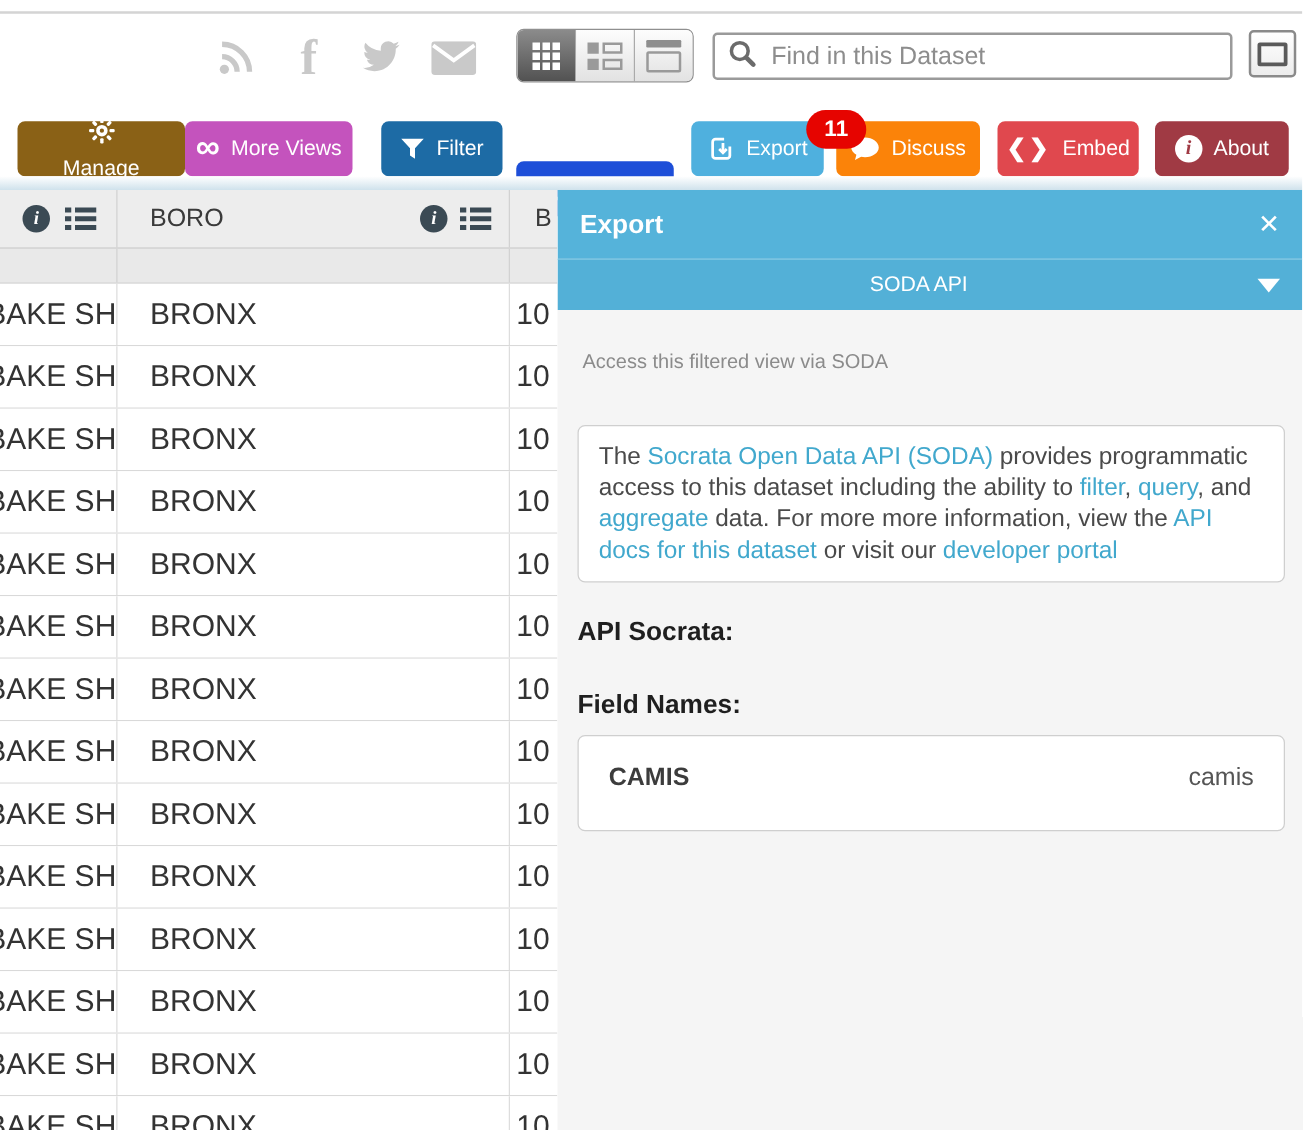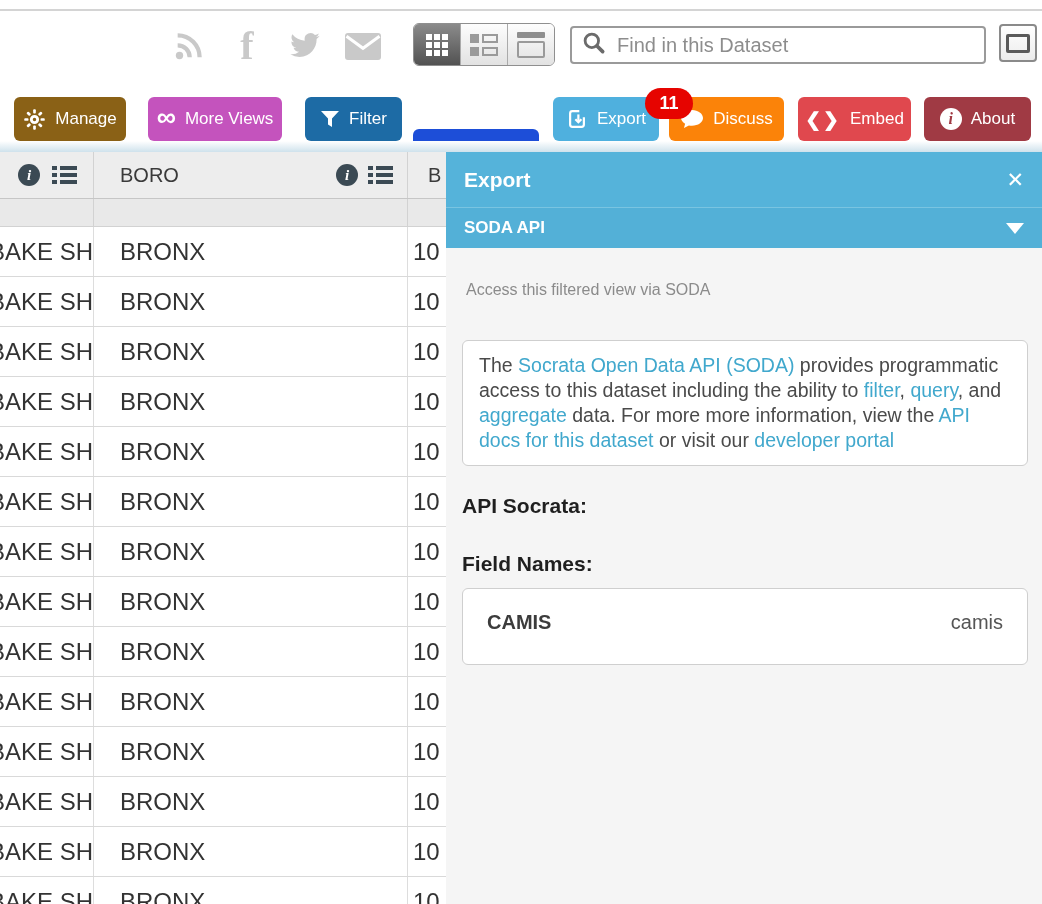--- a/index.html
+++ b/index.html
@@ -40,21 +40,21 @@
   .fullscreen-btn{position:absolute;left:999px;top:24px;width:38px;height:38px;border:2px solid #8a8a8a;border-radius:4px;
                   background:linear-gradient(#fff,#ececec);display:flex;align-items:center;justify-content:center;
                   box-sizing:border-box;cursor:pointer;}
   .fullscreen-glyph{width:18px;height:13px;border:3px solid #5a5a5a;border-radius:2px;}
 
   
   .action-btn{position:absolute;top:97px;height:44px;border:none;border-radius:6px;color:#fff;
               display:flex;align-items:center;justify-content:center;gap:9px;font-size:17px;cursor:pointer;
               font-family:"Liberation Sans",sans-serif;box-sizing:border-box;}
   .action-btn .bic{display:flex;align-items:center;justify-content:center;}
-  #btn-manage{left:14px;width:112px;}
+  #btn-manage{left:14px;width:134px;flex-direction:column;}
   #btn-moreviews{left:148px;width:134px;}
   #btn-filter{left:305px;width:97px;}
   #btn-visualize{left:413px;width:126px;}
   #btn-export{left:553px;width:106px;box-shadow:0 0 0 4px #fff;}
   #btn-discuss{left:669px;width:115px;}
   #btn-embed{left:798px;width:113px;}
   #btn-about{left:924px;width:107px;}
   .infinity{font-size:27px;font-weight:bold;line-height:20px;margin-top:-4px;}
   .embed-glyphs{font-size:19px;font-weight:bold;letter-spacing:2px;}
   .about-icon{width:22px;height:22px;border-radius:50%;background:#fff;color:#a03a44;
@@ -89,21 +89,21 @@
   .c2{width:314px;padding-left:26px;}
   .c3{flex:1;padding-left:5px;border-right:none!important;}
 
   
   .export-panel{position:absolute;left:446px;top:152px;width:596px;height:752px;background:#f5f5f5;overflow:hidden;}
   .panel-header{height:55px;background:#55b3da;display:flex;align-items:center;padding:0 18px;box-sizing:border-box;}
   .panel-title{color:#fff;font-weight:bold;font-size:21px;flex:1;}
   .close-icon{color:#fff;font-size:21px;font-weight:bold;cursor:pointer;line-height:21px;}
   .section-bar{height:41px;background:#53b0d7;border-top:1px solid #79c4e1;display:flex;align-items:center;
                padding:0 18px;box-sizing:border-box;cursor:pointer;}
-  .section-title{color:#fff;font-weight:bold;font-size:17px;flex:1;}
+  .section-title{color:#fff;font-weight:normal;font-size:17px;flex:1;text-align:center;}
   .chevron-down{width:0;height:0;border-left:9px solid transparent;border-right:9px solid transparent;border-top:11px solid #fff;}
   .panel-body{padding:0 16px;}
   .subtitle{margin:33px 4px 0;font-size:16px;color:#8b8b8b;}
   .info-box{margin-top:41px;background:#fff;border:1px solid #cfcfcf;border-radius:6px;padding:12px 16px;
             font-size:19.5px;line-height:25px;color:#4a4a4a;width:566px;box-sizing:border-box;}
   .link{color:#41a8cd;cursor:pointer;}
   .api-btn-row{margin-top:45px;display:flex;gap:15px;}
   .api-btn{height:52px;padding:0 26px;background:linear-gradient(#fff,#e9e9e9);border:1px solid #9c9c9c;border-radius:5px;
            font-weight:bold;font-size:20px;color:#333;display:flex;align-items:center;cursor:pointer;
            font-family:"Liberation Sans",sans-serif;}

